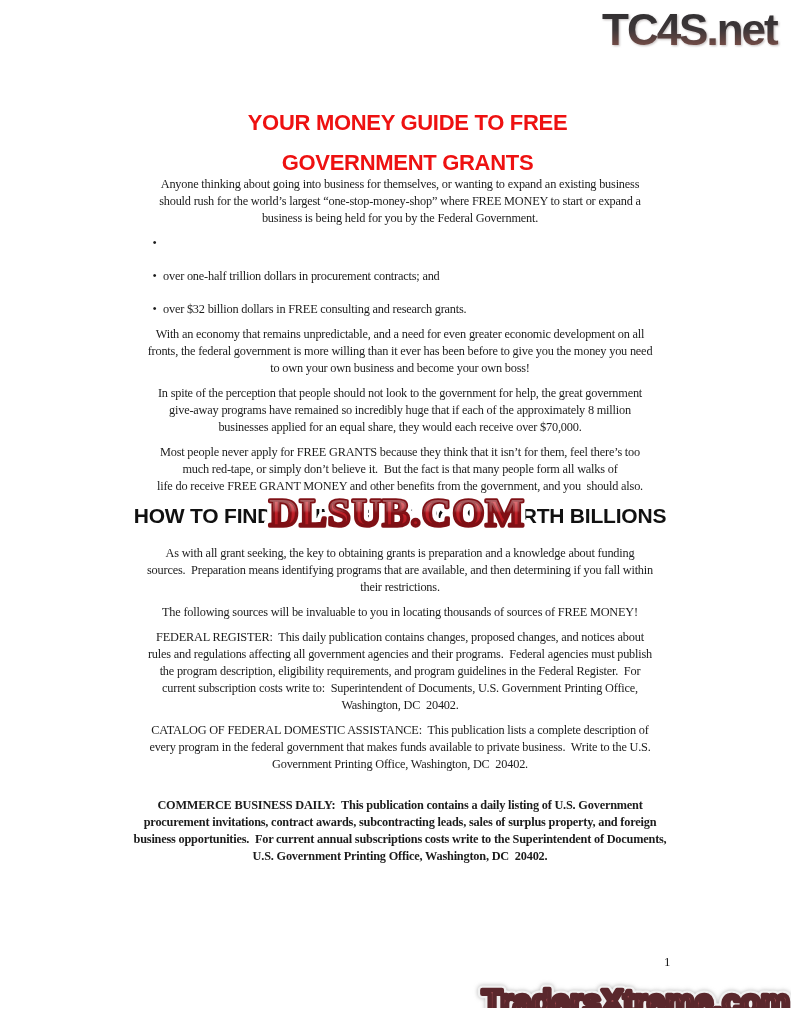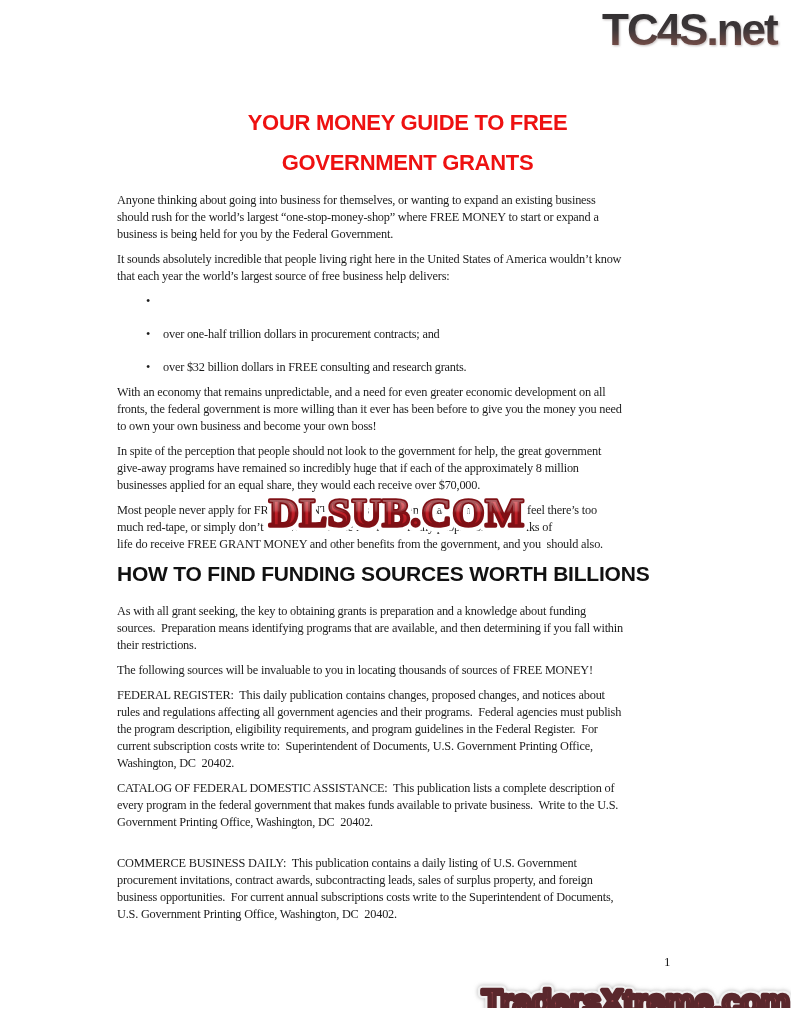--- a/index.html
+++ b/index.html
@@ -22,25 +22,26 @@
     font-size: 22px;
     letter-spacing: -0.3px;
     color: #ee1111;
     margin: 0;
   }
   .t1 { top: 110px; }
   .t2 { top: 150px; }
   .content {
     position: absolute;
     left: 117px;
-    top: 192px;
+    top: 176px;
     width: 566px;
     font-size: 12.3px;
     line-height: 17px;
     letter-spacing: -0.2px;
+    text-align: center;
   }
   .content p {
     margin: 0 0 8px 0;
     white-space: pre;
   }
   .section-heading {
     font-family: "Liberation Sans", sans-serif;
     font-weight: bold;
     font-size: 21px;
     line-height: 26px;
@@ -55,21 +56,21 @@
     padding: 0;
   }
   ul.bullets li {
     display: flex;
     margin: 0 0 16px 0;
     padding-left: 29px;
     white-space: pre;
   }
   ul.bullets li:last-child { margin-bottom: 0; }
   ul.bullets .marker { width: 17px; }
-  .gap-before { margin-top: 24px !important; }
+  .gap-before { margin-top: 24px !important; font-weight: bold; }
   .page-number {
     position: absolute;
     top: 954px;
     left: 664px;
     font-size: 13px;
     color: #1c1c1c;
   }
   .wm-top {
     position: absolute;
     top: 4px;
@@ -105,22 +106,20 @@
     <text x="0" y="41" font-family="Liberation Sans, sans-serif" font-weight="bold" font-size="44" letter-spacing="-2" fill="url(#tcGrad)">TC4S.net</text>
   </svg>
 
   <h1 class="doc-title t1">YOUR MONEY GUIDE TO FREE</h1>
   <h1 class="doc-title t2">GOVERNMENT GRANTS</h1>
 
   <div class="content">
     <p>Anyone thinking about going into business for themselves, or wanting to expand an existing business
 should rush for the world’s largest “one-stop-money-shop” where FREE MONEY to start or expand a
 business is being held for you by the Federal Government.</p>
-    <p>It sounds absolutely incredible that people living right here in the United States of America wouldn’t know
-that each year the world’s largest source of free business help delivers:</p>
 
     <ul class="bullets">
       <li>
         <span class="marker">•</span>
       </li>
       <li>
         <span class="marker">•</span>
         <span>over one-half trillion dollars in procurement contracts; and</span>
       </li>
       <li>

